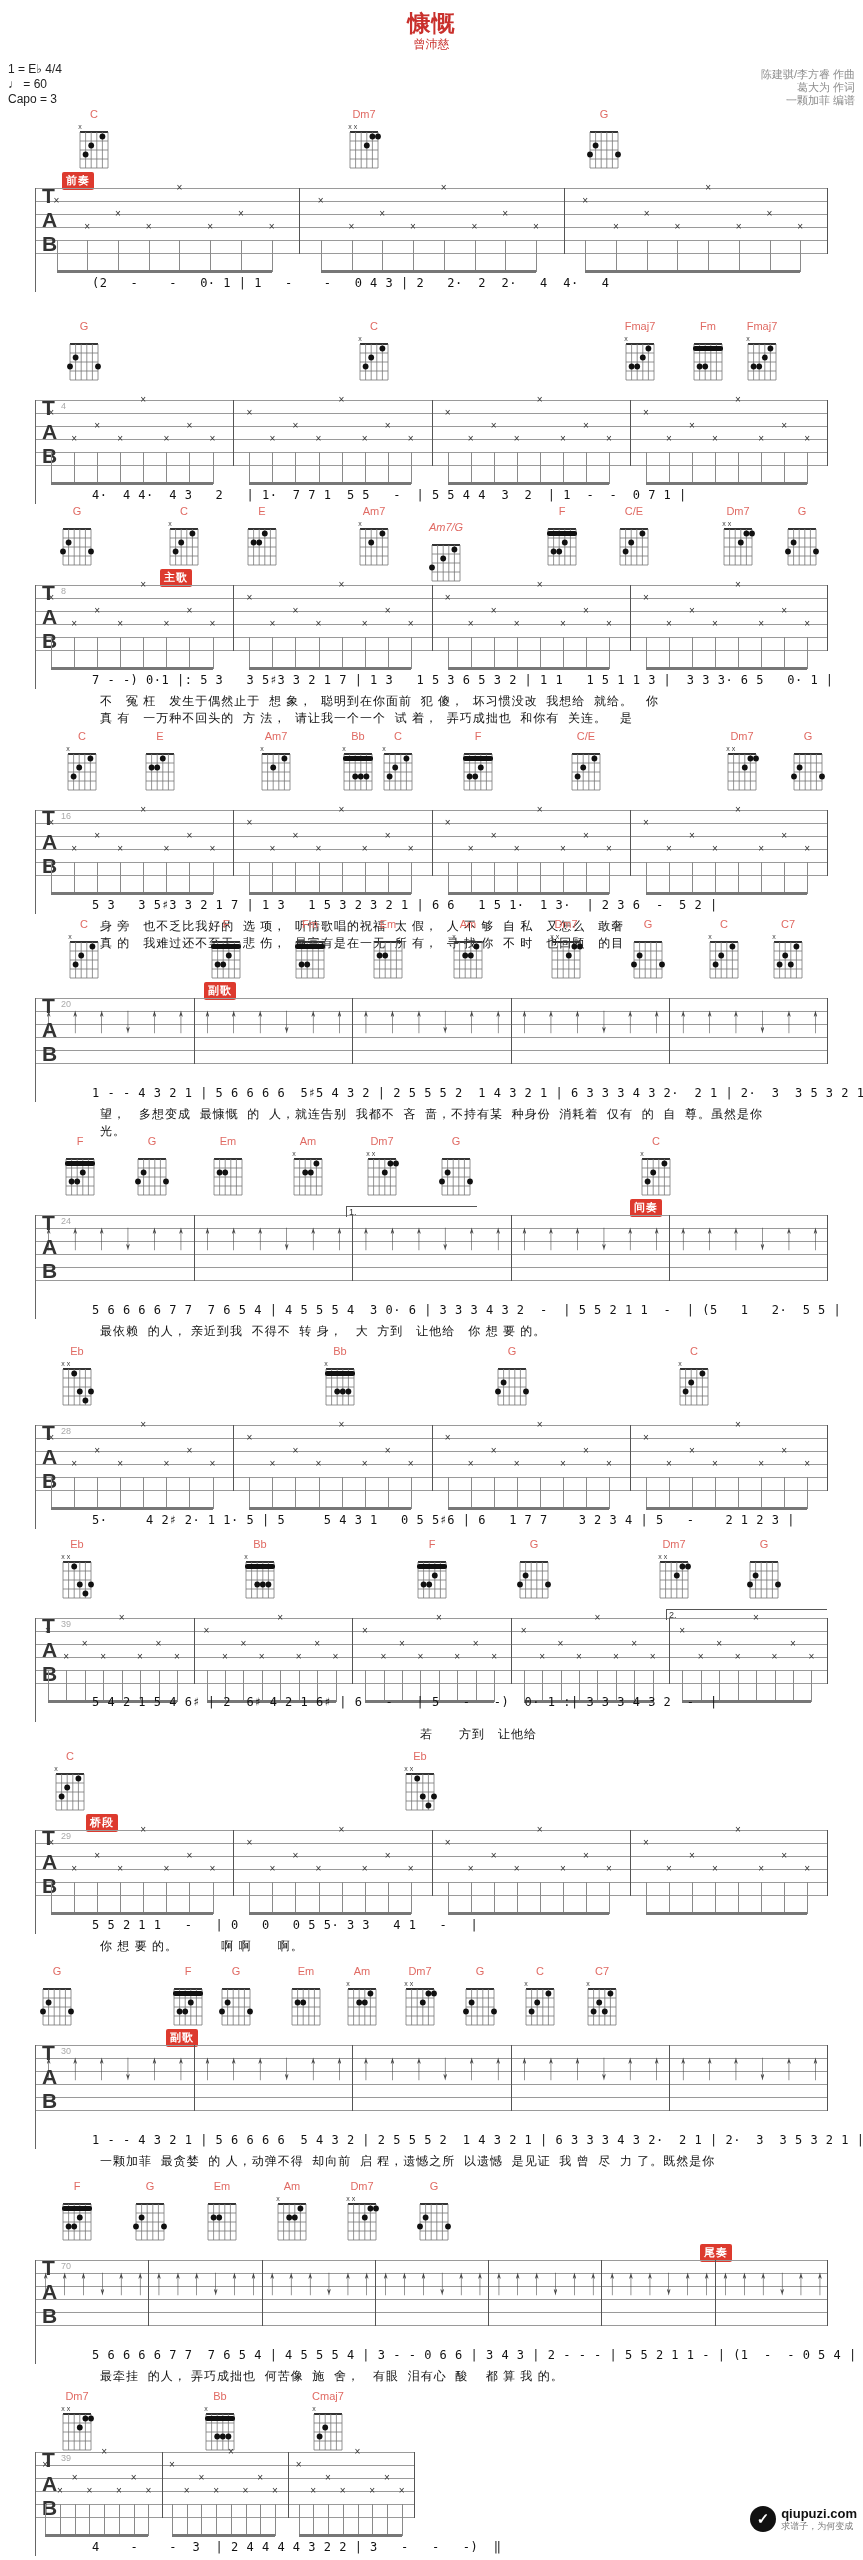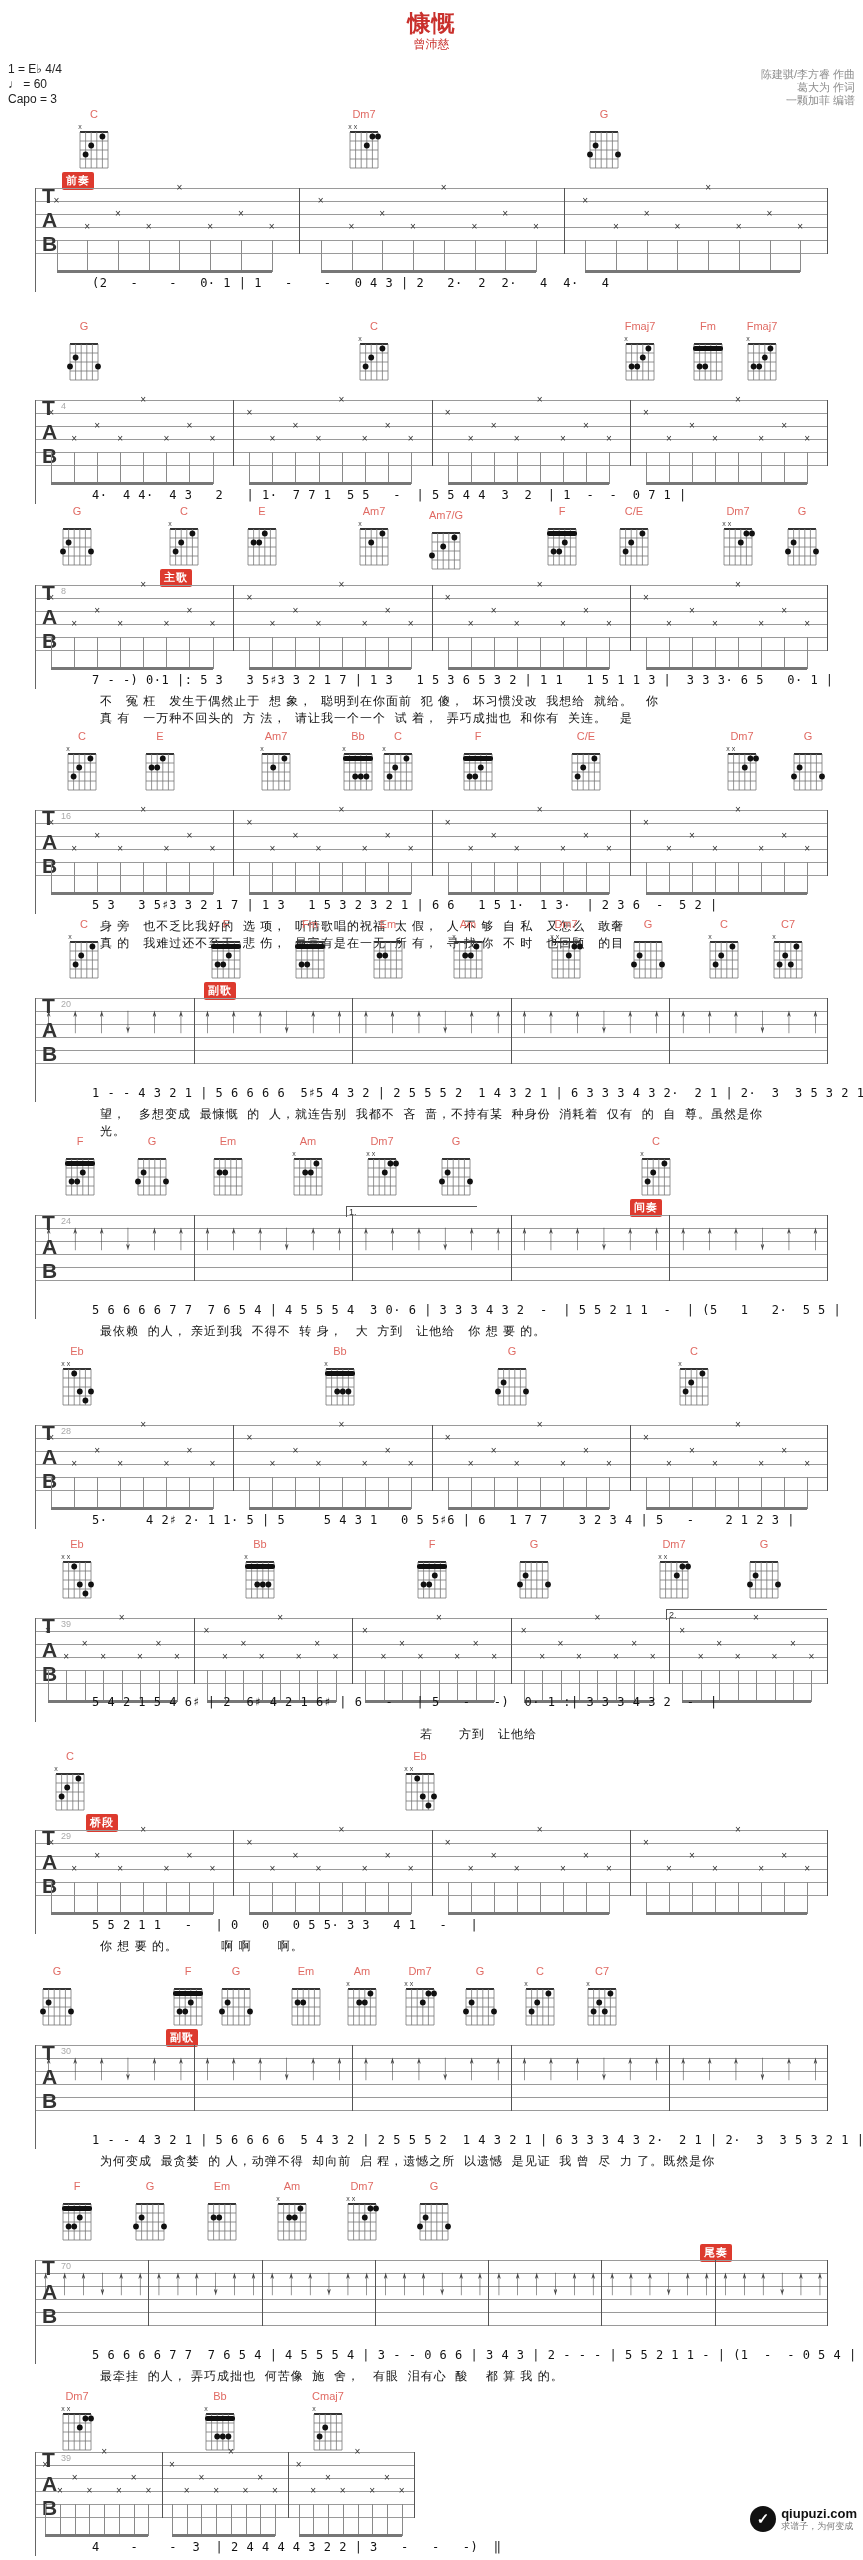--- a/index.html
+++ b/index.html
@@ -450,21 +450,21 @@
             <line x1="10.6" y1="12" x2="10.6" y2="48" stroke="#777" stroke-width="0.8"></line>
             <line x1="16.2" y1="12" x2="16.2" y2="48" stroke="#777" stroke-width="0.8"></line>
             <line x1="21.799999999999997" y1="12" x2="21.799999999999997" y2="48" stroke="#777" stroke-width="0.8"></line>
             <line x1="27.4" y1="12" x2="27.4" y2="48" stroke="#777" stroke-width="0.8"></line>
             <line x1="33" y1="12" x2="33" y2="48" stroke="#777" stroke-width="0.8"></line>
             <text x="5" y="9" font-size="7" text-anchor="middle" fill="#444">x</text>
             <circle cx="16.2" cy="25.5" r="2.9" fill="#111"></circle>
             <circle cx="27.4" cy="16.5" r="2.9" fill="#111"></circle>
           </svg></div>
       </div>
-      <div class="chord" style="left: 424px; top: 4px;">
+      <div class="chord" style="left: 424px; top: 16px; font-style: italic;">
         <div class="cname" style="color: rgb(224, 106, 99);">Am7/G</div>
         <div><svg width="38" height="52" xmlns="http://www.w3.org/2000/svg">
             <rect x="5" y="11" width="28" height="2" fill="#333"></rect>
             <line x1="5" y1="21" x2="33" y2="21" stroke="#777" stroke-width="0.8"></line>
             <line x1="5" y1="30" x2="33" y2="30" stroke="#777" stroke-width="0.8"></line>
             <line x1="5" y1="39" x2="33" y2="39" stroke="#777" stroke-width="0.8"></line>
             <line x1="5" y1="48" x2="33" y2="48" stroke="#777" stroke-width="0.8"></line>
             <line x1="5" y1="12" x2="5" y2="48" stroke="#777" stroke-width="0.8"></line>
             <line x1="10.6" y1="12" x2="10.6" y2="48" stroke="#777" stroke-width="0.8"></line>
             <line x1="16.2" y1="12" x2="16.2" y2="48" stroke="#777" stroke-width="0.8"></line>
@@ -2106,21 +2106,21 @@
         <div class="arrow" style="left: 618.54px; top: 2px;">↑</div>
         <div class="arrow" style="left: 644.973px; top: 2px;">↑</div>
         <div class="arrow" style="left: 671.407px; top: 2px;">↑</div>
         <div class="arrow" style="left: 697.84px; top: 2px;">↑</div>
         <div class="arrow" style="left: 724.273px; top: 2px;">↓</div>
         <div class="arrow" style="left: 750.707px; top: 2px;">↑</div>
         <div class="arrow" style="left: 777.14px; top: 2px;">↑</div>
       </div>
       <div class="sysedge" style="left: 35px; top: 80px; height: 104px;"></div>
       <div class="melody" style="left: 92px; top: 168px; width: 750px;">1 - - 4 3 2 1 | 5 6 6 6 6  5 4 3 2 | 2 5 5 5 2  1 4 3 2 1 | 6 3 3 3 4 3 2·  2 1 | 2·  3  3 5 3 2 1 |</div>
-      <div class="lyric" style="left: 100px; top: 188px;">为何变成  最贪婪  的 人，动弹不得  却向前  启 程，遗憾之所  以遗憾  是见证  我 曾  尽  力 了。既然是你</div>
+      <div class="lyric" style="left: 100px; top: 188px;">一颗加菲  最贪婪  的 人，动弹不得  却向前  启 程，遗憾之所  以遗憾  是见证  我 曾  尽  力 了。既然是你</div>
     </div>
     <div class="system" style="top: 2180px;">
       <div class="chord" style="left: 55px; top: 0px;">
         <div class="cname" style="color: rgb(224, 106, 99);">F</div>
         <div><svg width="38" height="52" xmlns="http://www.w3.org/2000/svg">
             <rect x="5" y="11" width="28" height="2" fill="#333"></rect>
             <line x1="5" y1="21" x2="33" y2="21" stroke="#777" stroke-width="0.8"></line>
             <line x1="5" y1="30" x2="33" y2="30" stroke="#777" stroke-width="0.8"></line>
             <line x1="5" y1="39" x2="33" y2="39" stroke="#777" stroke-width="0.8"></line>
             <line x1="5" y1="48" x2="33" y2="48" stroke="#777" stroke-width="0.8"></line>

